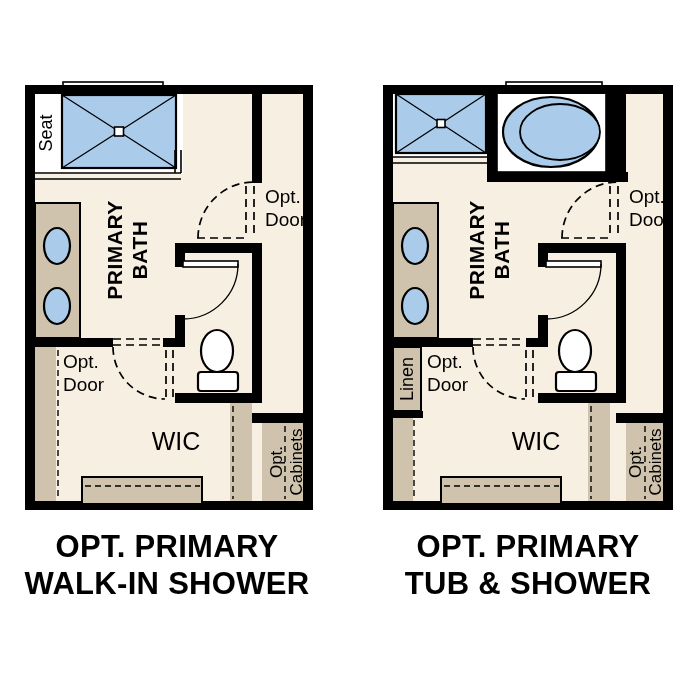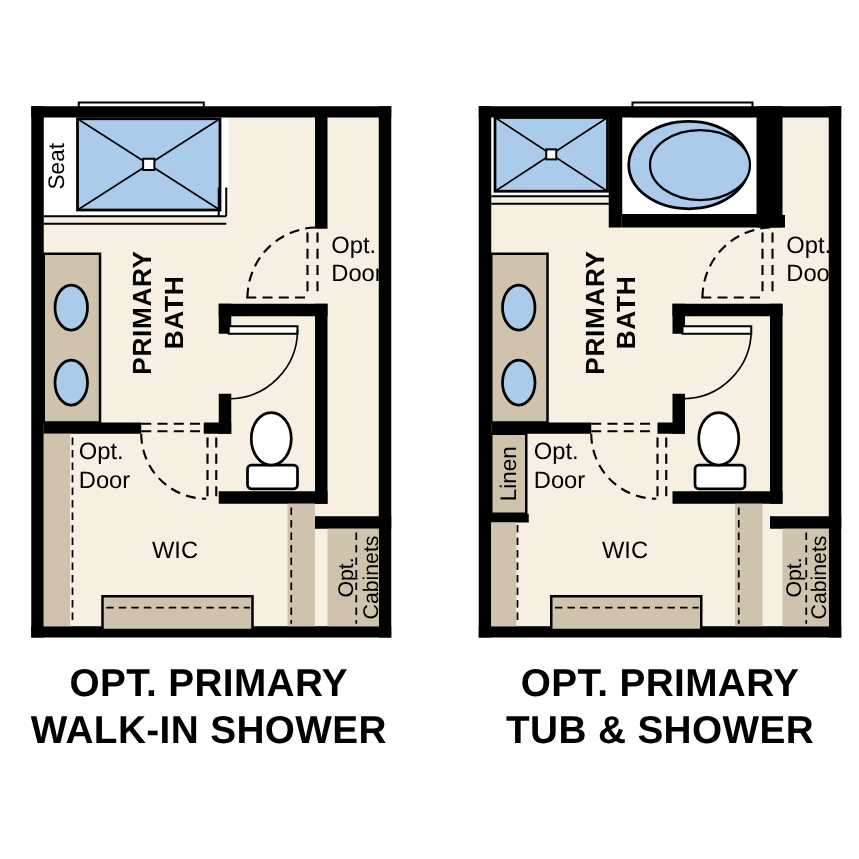--- a/index.html
+++ b/index.html
@@ -21,21 +21,21 @@
   .ln{fill:none;stroke:var(--wall);stroke-width:1.6;}
   .thin{fill:none;stroke:var(--wall);stroke-width:1.3;}
   .dash{fill:none;stroke:var(--wall);stroke-width:1.7;stroke-dasharray:8 5;}
   .dash2{fill:none;stroke:var(--wall);stroke-width:1.4;stroke-dasharray:6 4;}
   .fix{fill:#ffffff;stroke:var(--wall);stroke-width:2.2;}
   
   .lbl{position:absolute;font-size:19px;line-height:23px;white-space:nowrap;color:var(--ink);}
   .ctr{transform:translate(-50%,-50%);text-align:center;}
   .rot{transform:translate(-50%,-50%) rotate(-90deg);text-align:center;}
   .roomlbl{font-weight:bold;font-size:21px;line-height:25px;letter-spacing:.5px;}
-  .wiclbl{font-size:19px;}
+  .wiclbl{font-size:25px;margin-left:36px;}
   .cablbl{font-size:17px;line-height:20px;}
   .seatlbl,.linenlbl{font-size:18px;}
   .caption{position:absolute;width:400px;top:528px;text-align:center;
            font-weight:bold;font-size:31px;line-height:37px;letter-spacing:.3px;}
 </style>
 </head>
 <body>
 
 <div id="stage">
 

